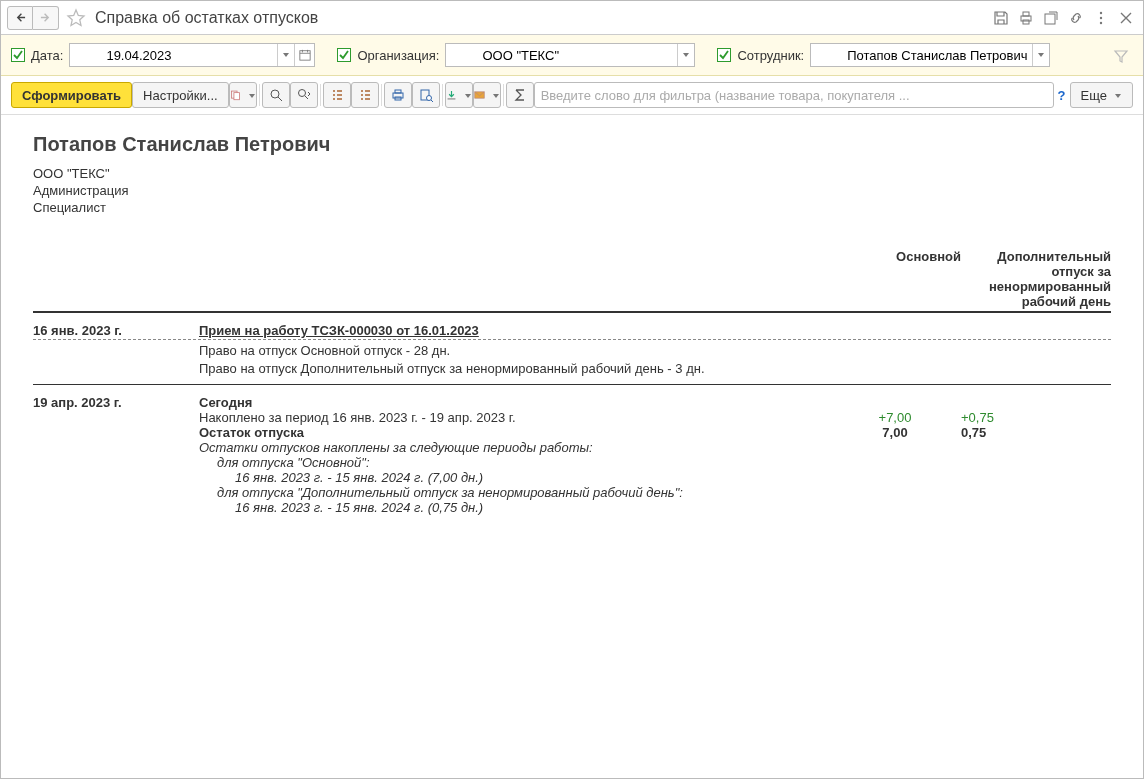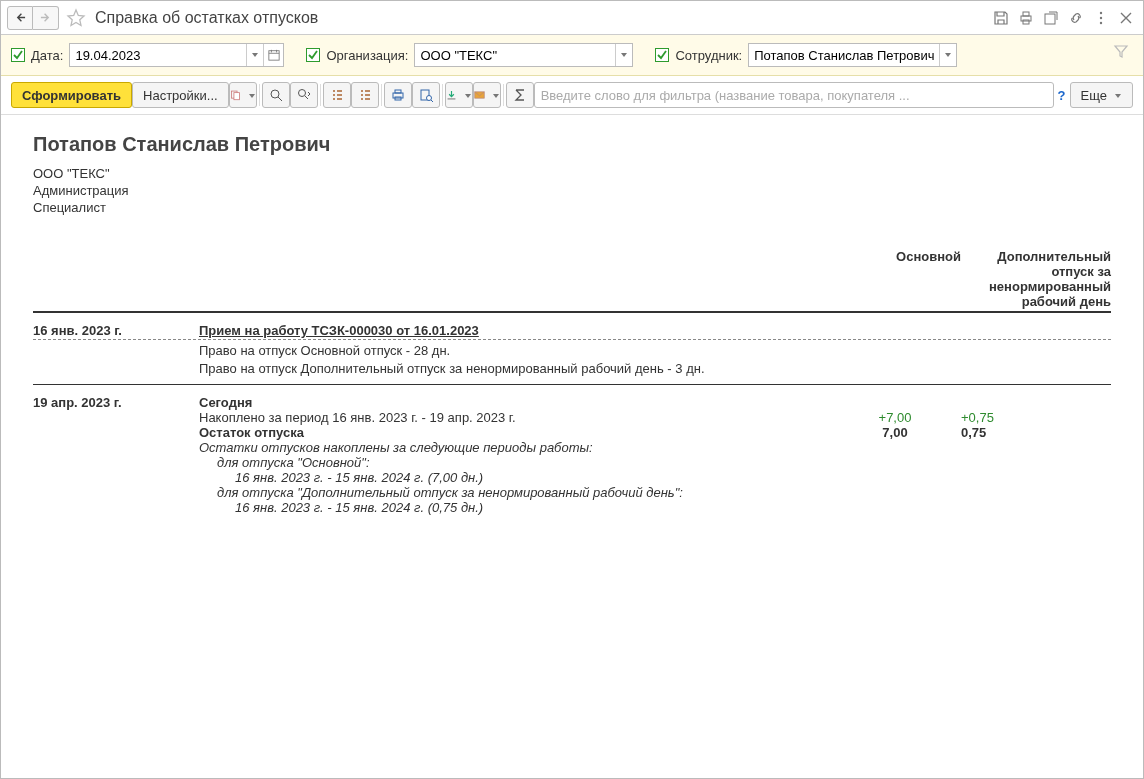--- a/index.html
+++ b/index.html
@@ -50,37 +50,38 @@
     width: 22px; height: 22px; display:flex; align-items:center; justify-content:center;
     cursor: pointer; color: #666;
   }
   .title-icon svg { width: 16px; height: 16px; }
   
   .filterbar {
     background: #fffbe8;
     border-bottom: 1px solid #e6dfa9;
     padding: 8px 10px;
     display: flex;
-    align-items: flex-start;
+    align-items: flex-end;
     gap: 22px;
   }
   .filter-item { display: flex; align-items: center; gap: 6px; }
   .chk {
     width: 14px; height: 14px; border: 1px solid #2e9b2e; background: #fff;
     display:flex; align-items:center; justify-content:center; cursor:pointer;
   }
   .chk svg { width:10px; height:10px; }
   .filter-label { color: #333; }
   .input-combo {
     display: flex; align-items: center; height: 24px;
     border: 1px solid #bbb; background: #fff;
   }
   .input-combo input {
     border: none; outline: none; padding: 0 5px; height: 22px; font-size: 13px;
     background: transparent;
+    margin-left: 31px;
   }
   .input-dd {
     width: 17px; height: 22px; border-left: 1px solid #ccc;
     display:flex; align-items:center; justify-content:center; cursor:pointer;
     color:#777;
   }
   .input-dd svg{ width:8px; height:8px;}
   .input-cal {
     width: 20px; height: 22px; border-left: 1px solid #ccc;
     display:flex; align-items:center; justify-content:center; cursor:pointer;

